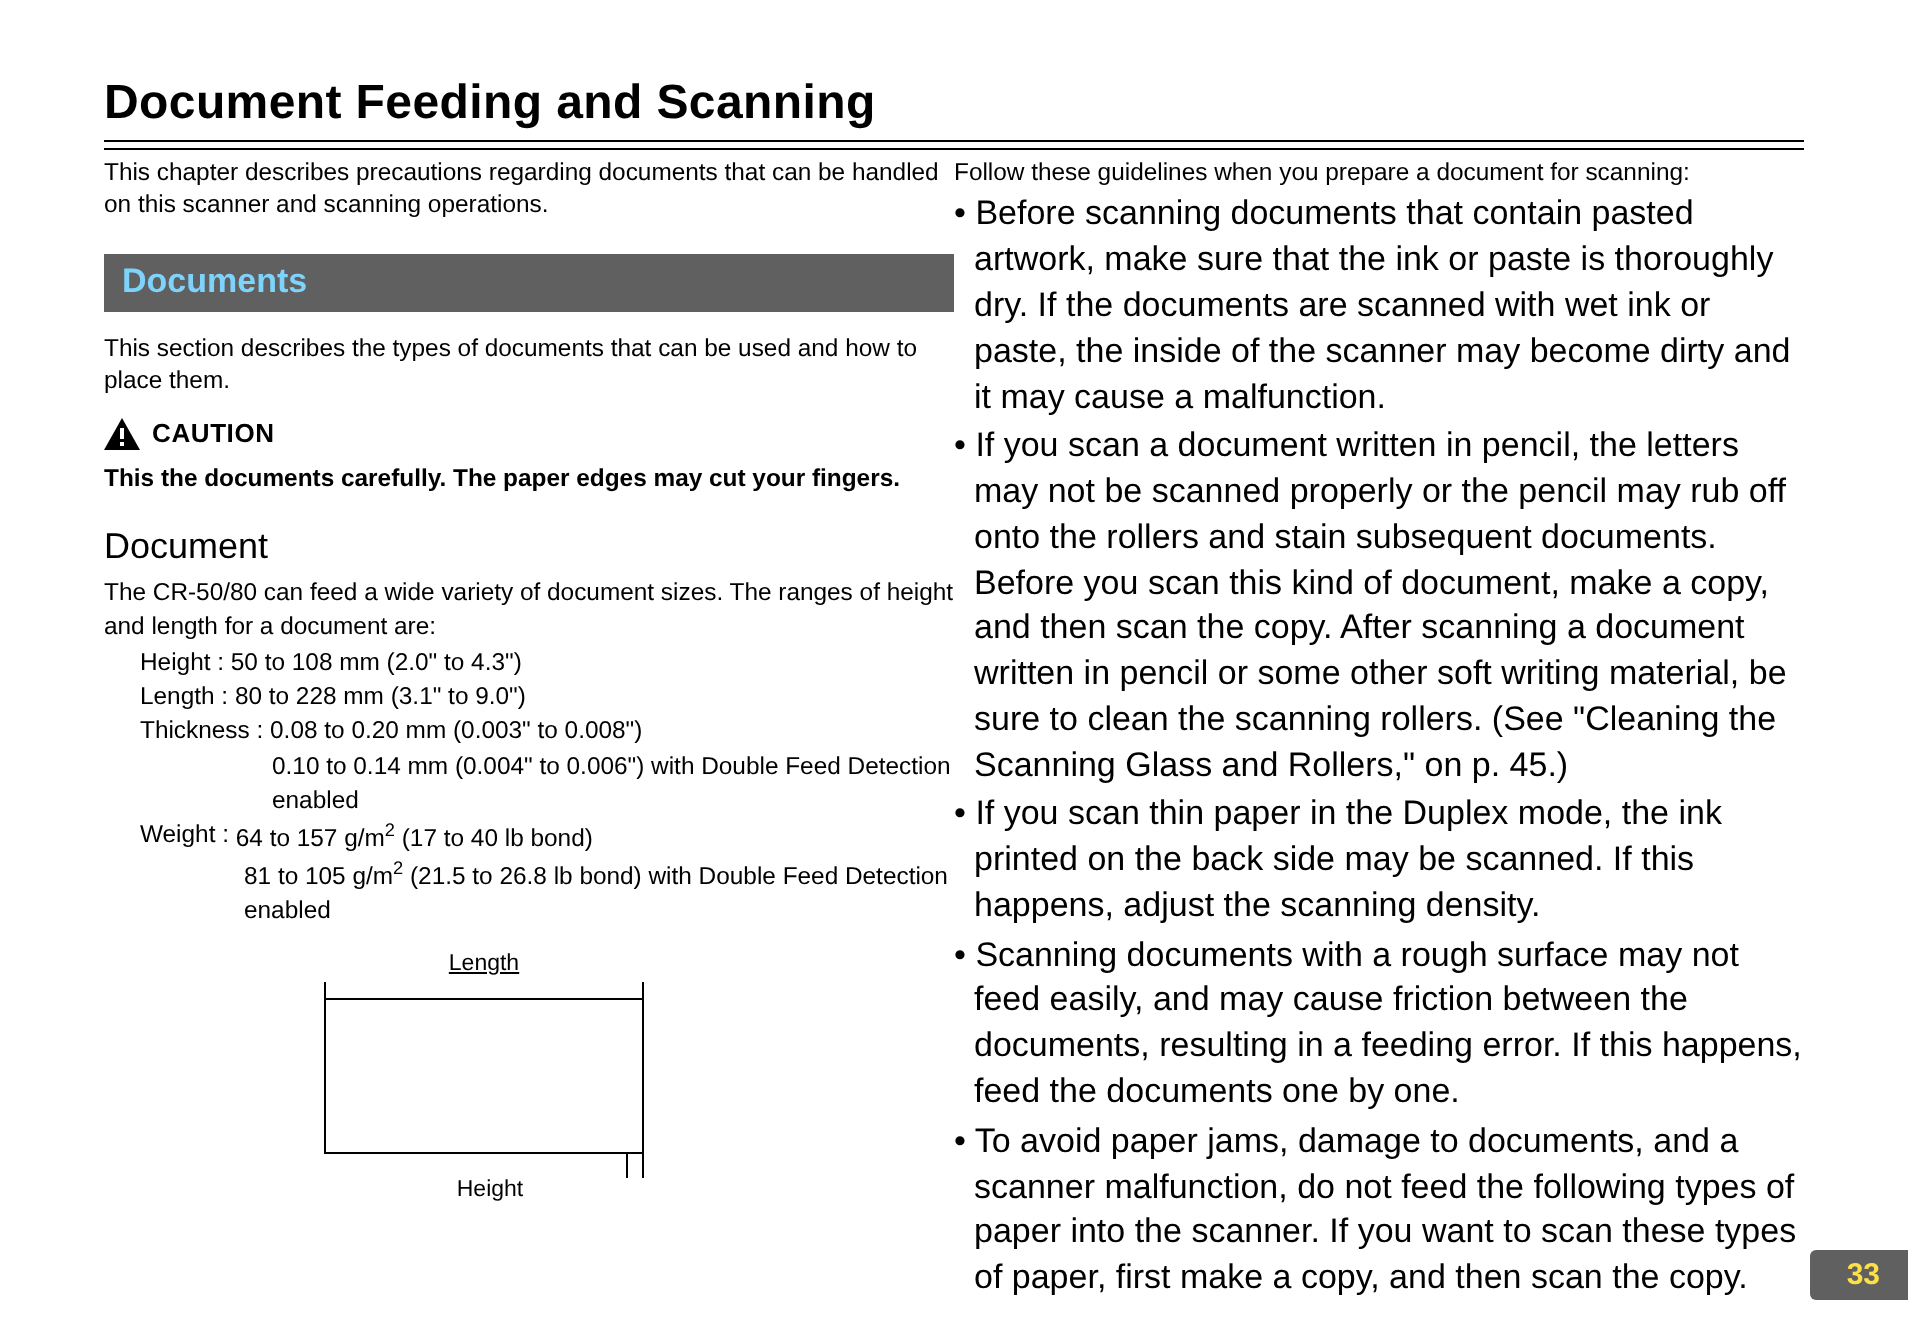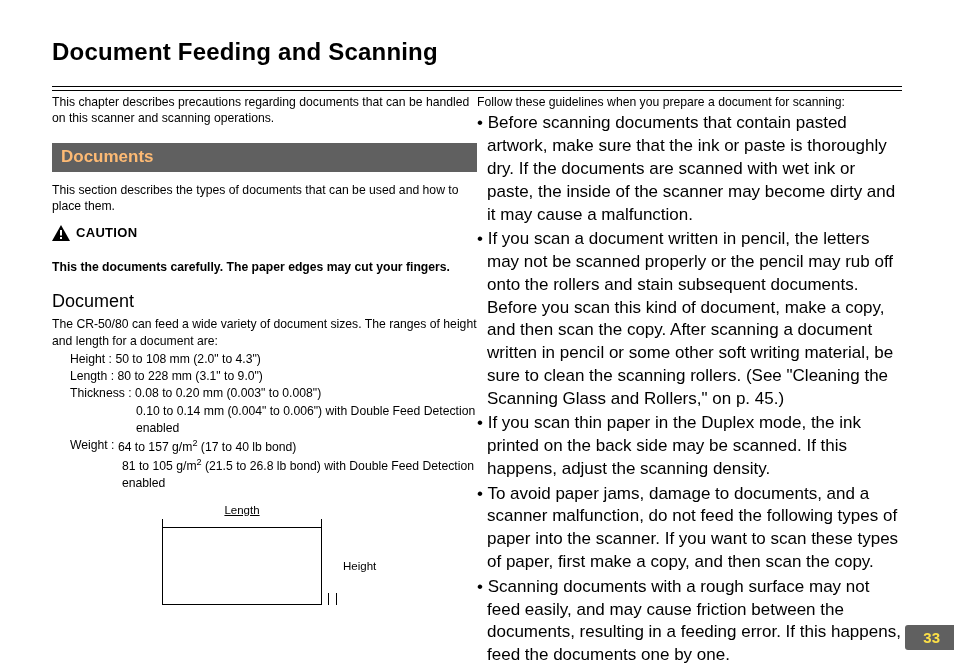--- a/index.html
+++ b/index.html
@@ -10,55 +10,55 @@
     background: #fff;
     position: relative;
     padding: 38px 52px 0 52px;
     color: #000;
   }
   .chapter-title {
     font-family: Arial, "Arial Black", sans-serif;
     font-weight: 900;
     font-size: 24px;
     letter-spacing: 0.2px;
-    margin-bottom: 20px;
+    margin-bottom: 4px;
   }
   .hr-top {
     border: none;
     border-top: 1px solid #000;
     margin-bottom: 3px;
   }
   .columns {
     display: flex;
   }
   .col { flex: 1; min-width: 0; }
   .intro {
     font-size: 12.2px;
     line-height: 1.35;
     margin-bottom: 16px;
   }
   .section-bar {
     background: #606060;
-    color: #fdba74;
+    color: #7dd3fc;
     font-family: Arial, "Arial Black", sans-serif;
     font-weight: 900;
     font-size: 17px;
     padding: 4px 9px 5px;
     margin-bottom: 10px;
   }
   .section-desc {
     font-size: 12.2px;
     line-height: 1.35;
     margin-bottom: 10px;
   }
   .caution-row {
     display: flex;
     align-items: center;
     gap: 6px;
-    margin-bottom: 18px;
+    margin-bottom: 6px;
   }
   .caution-icon svg { display: block; }
   .caution-label {
     font-weight: 700;
     font-size: 13px;
     letter-spacing: 0.3px;
   }
   .caution-text {
     font-size: 12.2px;
     font-weight: 700;
@@ -92,21 +92,21 @@
     padding-left: 110px;
     font-size: 11.5px;
   }
   .diagram-length {
     text-align: center;
     width: 160px;
     margin-left: 0;
     margin-bottom: 3px;
     text-decoration: underline;
   }
-  .diagram-row { display: flex; align-items: flex-end; }
+  .diagram-row { display: flex; align-items: flex-end; flex-direction: column; }
   .diagram-box {
     width: 160px;
     height: 78px;
     border: 1px solid #000;
     position: relative;
   }
   .hb-top, .hb-bot {
     height: 6px;
     width: 10px;
     border-left: 1px solid #000;
@@ -224,20 +224,20 @@
     </div>
 
   </div>
 
   <div class="col">
     <p class="guidelines">Follow these guidelines when you prepare a document for scanning:</p>
     <ul class="bullets">
       <li>Before scanning documents that contain pasted artwork, make sure that the ink or paste is thoroughly dry. If the documents are scanned with wet ink or paste, the inside of the scanner may become dirty and it may cause a malfunction.</li>
       <li>If you scan a document written in pencil, the letters may not be scanned properly or the pencil may rub off onto the rollers and stain subsequent documents. Before you scan this kind of document, make a copy, and then scan the copy. After scanning a document written in pencil or some other soft writing material, be sure to clean the scanning rollers. (See "Cleaning the Scanning Glass and Rollers," on p. 45.)</li>
       <li>If you scan thin paper in the Duplex mode, the ink printed on the back side may be scanned. If this happens, adjust the scanning density.</li>
+      <li>Scanning documents with a rough surface may not feed easily, and may cause friction between the documents, resulting in a feeding error. If this happens, feed the documents one by one.</li>
       <li>To avoid paper jams, damage to documents, and a scanner malfunction, do not feed the following types of paper into the scanner. If you want to scan these types of paper, first make a copy, and then scan the copy.</li>
-      <li>Scanning documents with a rough surface may not feed easily, and may cause friction between the documents, resulting in a feeding error. If this happens, feed the documents one by one.</li>
     </ul>
   </div>
 
 </div>
 
 <div class="page-tab">33</div>
 
 </body></html>

